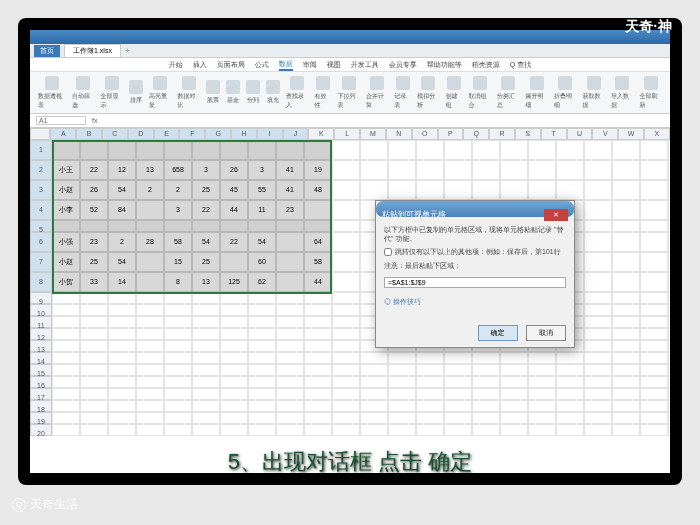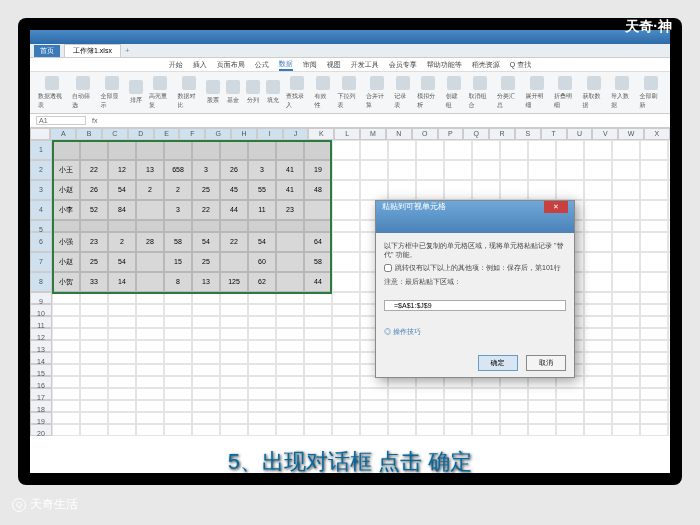--- a/index.html
+++ b/index.html
@@ -30,32 +30,32 @@
 .row-h.sel { background: #cfe0ee; }
 .row-h.small { height: 12px; }
 .cells { position: relative; }
 .data-row { display: flex; }
 .cell { width: 28px; height: 20px; border: 1px solid #b8b8b8; font-size: 7px; text-align: center; line-height: 18px; background: #d8d8d8; }
 .cell.header { background: #d0d0d0; font-weight: normal; }
 .cell.small { height: 12px; line-height: 10px; }
 .cell.blank { background: #fff; border: 1px solid #e4e4e4; }
 .selection-border { position: absolute; border: 2px solid #2d7a3e; pointer-events: none; }
 .dialog { position: absolute; top: 170px; left: 345px; width: 200px; background: #f0f0f0; border: 1px solid #888; box-shadow: 3px 3px 12px rgba(0,0,0,0.4); z-index: 50; }
-.dlg-title { height: 32px; background: linear-gradient(#6fa8d8, #4a82b8); color: #fff; font-size: 8px; padding: 0 6px; display: flex; justify-content: space-between; }
+.dlg-title { height: 16px; background: linear-gradient(#6fa8d8, #4a82b8); color: #fff; font-size: 8px; padding: 8px 6px; display: flex; justify-content: space-between; border-radius: 7px; }
 .dlg-close { width: 24px; height: 12px; background: #c94040; color: #fff; text-align: center; font-size: 7px; line-height: 12px; }
 .dlg-body { padding: 8px; font-size: 7px; color: #444; }
 .dlg-body p { margin-bottom: 4px; line-height: 1.3; }
 .dlg-checkbox { display: flex; align-items: center; gap: 3px; margin: 4px 0; }
 .dlg-checkbox input { width: 8px; height: 8px; }
-.dlg-input { width: 100%; border: 1px solid #aaa; padding: 1px 9px; font-size: 7px; margin: 10px 0; background: #fff; }
+.dlg-input { width: 100%; border: 1px solid #aaa; padding: 1px 3px; font-size: 7px; margin: 3px 0; background: #fff; }
 .dlg-link { color: #3a7ab8; font-size: 7px; margin-top: 6px; display: inline-block; }
 .dlg-buttons { text-align: right; padding: 6px 8px; }
 .dlg-buttons button { font-size: 7px; padding: 2px 12px; margin-left: 4px; border: 1px solid #888; background: #f4f4f4; cursor: pointer; }
 .dlg-buttons button.primary { background: #d8e6f4; border-color: #6a9ac8; }
-.caption { position: absolute; bottom: 48px; left: 50%; transform: translateX(-50%); color: #0369a1; font-size: 22px; text-shadow: 1px 1px 3px rgba(0,0,0,0.9); z-index: 200; white-space: nowrap; }
+.caption { position: absolute; bottom: 48px; left: 50%; transform: translateX(-50%); color: #14532d; font-size: 22px; text-shadow: 1px 1px 3px rgba(0,0,0,0.9); z-index: 200; white-space: nowrap; }
 .watermark { position: absolute; bottom: 12px; left: 12px; color: #fff; font-size: 12px; z-index: 200; display: flex; align-items: center; gap: 4px; }
 .watermark-icon { width: 14px; height: 14px; border: 1.5px solid #fff; border-radius: 50%; display: flex; align-items: center; justify-content: center; font-size: 8px; }
 </style>
 </head>
 <body>
 
 <div class="monitor-frame">
   <div class="brand">天奇·神</div>
   <div class="screen">
     <div class="titlebar"></div>

